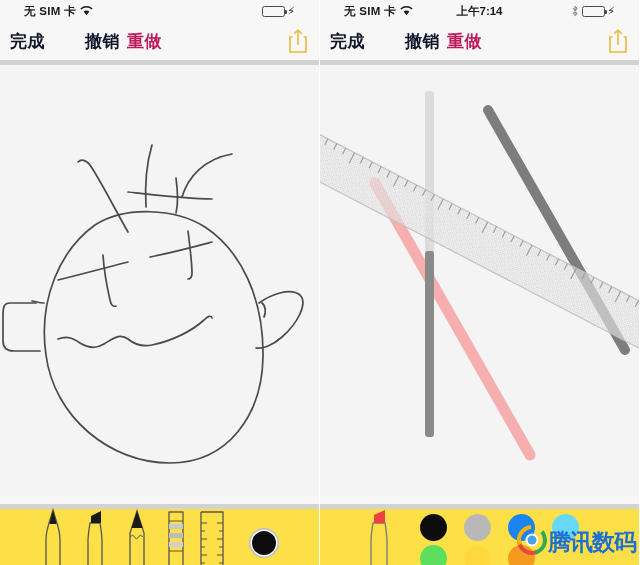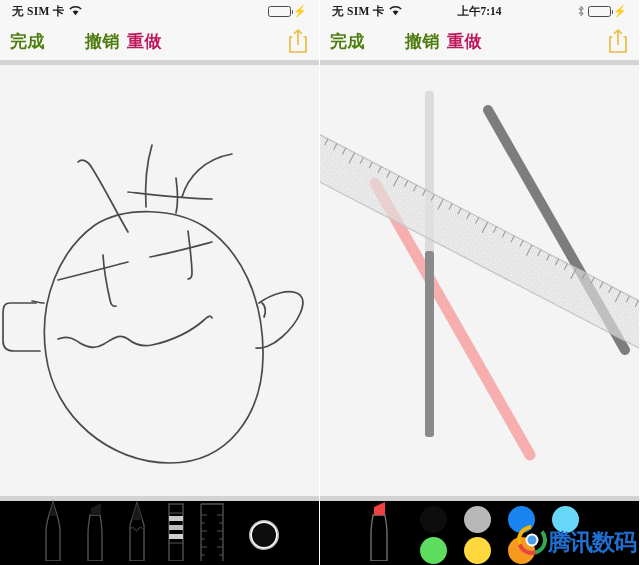--- a/index.html
+++ b/index.html
@@ -4,52 +4,52 @@
 <style>
   html,body{margin:0;padding:0;background:#ffffff;}
   body{width:640px;height:565px;overflow:hidden;
        font-family:"Liberation Sans","DejaVu Sans",sans-serif;}
   .screens{display:flex;width:640px;height:565px;}
   .phone{width:319px;height:565px;position:relative;background:#f7f7f7;overflow:hidden;}
   .phone.left{border-right:1px solid #ffffff;}
 
   
   .statusbar{height:22px;display:flex;align-items:center;
-             padding:0 12px;font-size:11.5px;font-weight:bold;color:#1a1a1a;
-             background:#f7f7f7;position:relative;font-family:Liberation Serif, serif;}
+             padding:0 24px;font-size:11.5px;font-weight:bold;color:#1a1a1a;
+             background:#f7f7f7;position:relative;}
   .sb-left{display:flex;align-items:center;gap:4px;}
   .sb-carrier{font-size:11.5px;letter-spacing:.3px;}
   .sb-center{position:absolute;left:0;right:0;text-align:center;font-size:11.5px;
              font-weight:bold;pointer-events:none;}
   .sb-right{margin-left:auto;display:flex;align-items:center;gap:3px;z-index:2;}
   .wifi-ic{display:inline-block;width:13px;height:10px;}
   .bt-ic{display:inline-block;width:8px;height:12px;}
   .battery{width:23px;height:11px;border:1.2px solid #4a4a4a;border-radius:2.5px;
            position:relative;box-sizing:border-box;padding:1px;}
   .battery:after{content:"";position:absolute;right:-3px;top:3px;width:1.8px;height:4px;
                  background:#4a4a4a;border-radius:0 1px 1px 0;}
   .battery .fill{height:100%;background:#4cd964;border-radius:1px;}
   .bolt{font-size:11px;color:#2a2a2a;line-height:1;margin-left:-1px;}
 
   
   .navbar{height:38px;display:flex;align-items:center;padding:0 10px;
           background:#f7f7f7;position:relative;}
-  .nav-btn{font-size:17px;font-weight:bold;color:#4d7c0f;letter-spacing:.5px;}
+  .nav-btn{font-size:17px;font-weight:bold;color:#0f172a;letter-spacing:.5px;}
   .nav-done{margin-right:40px;}
   .nav-undo{margin-right:7px;}
   .nav-redo{color:#be185d;}
   .share-ic{margin-left:auto;width:22px;height:26px;}
   .navsep{height:5px;background:#d3d3d3;}
 
   
   .canvas{position:relative;height:431px;background:#f4f4f4;overflow:hidden;}
   .canvas svg{position:absolute;top:0;left:0;}
 
   
-  .toolbar{position:absolute;bottom:0;left:0;right:0;height:69px;background:#000000;}
+  .toolbar{position:absolute;bottom:0;left:0;right:0;height:61px;background:#fde047;}
   .toolsep{height:5px;background:#d3d3d3;}
   .tools{position:relative;height:64px;}
   .tool{position:absolute;bottom:0;}
   .swatch{position:absolute;border-radius:50%;}
   .swatch-sel{box-shadow:0 0 0 1.5px #fff,0 0 0 3px #bdbdbd;}
 
   
   .wm{position:absolute;right:3px;bottom:6px;display:flex;align-items:center;gap:1px;}
   .wm-text{font-size:23px;font-weight:bold;color:#1f6fd0;letter-spacing:-1px;
            font-family:"DejaVu Sans",sans-serif;}

